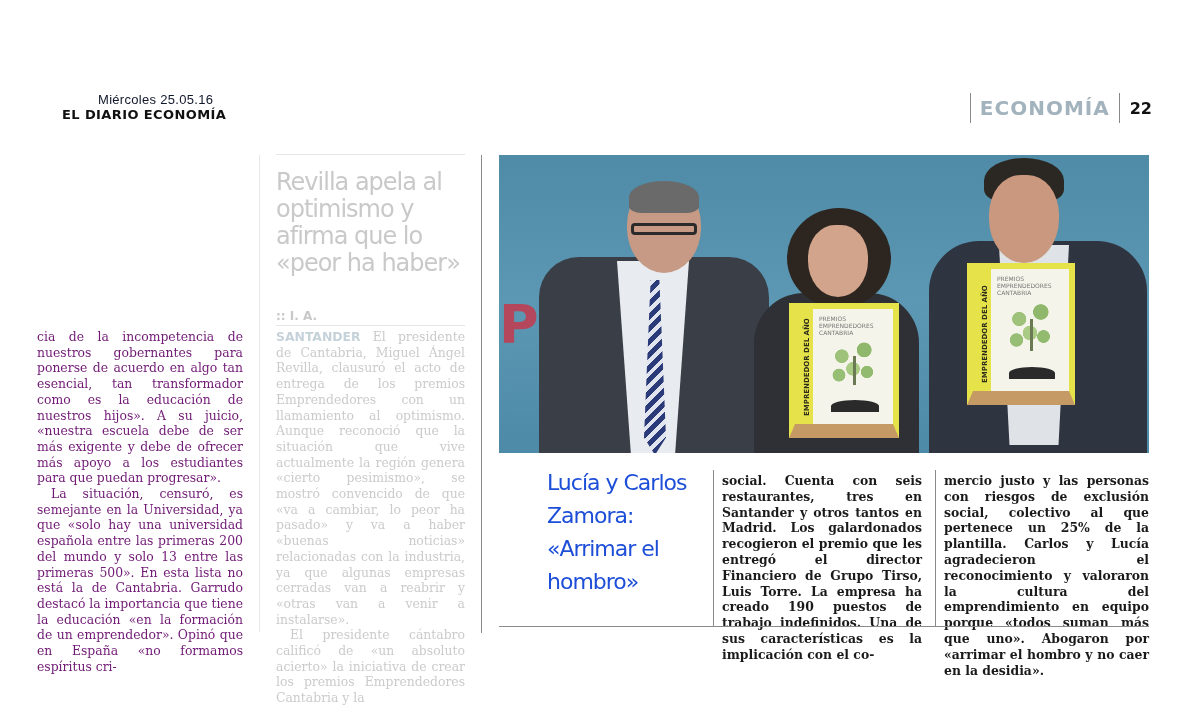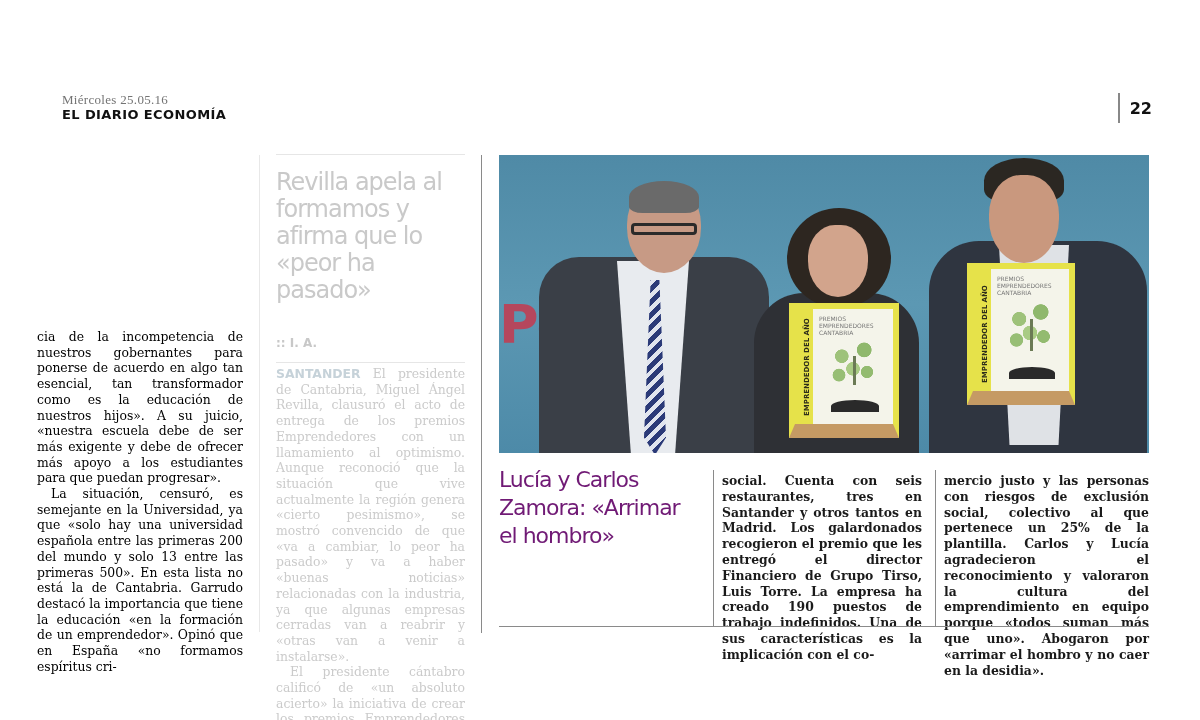--- a/index.html
+++ b/index.html
@@ -1,37 +1,37 @@
 <!DOCTYPE html>
 <html><head>
   <meta charset="utf-8">
   <style>
     * { margin: 0; padding: 0; box-sizing: border-box; }
     html, body { width: 1200px; height: 720px; background: #ffffff; overflow: hidden; }
     body { position: relative; font-family: "DejaVu Serif", serif; }
 
     .masthead-left { position: absolute; left: 62px; top: 92px; }
-    .date-line { font-family: Liberation Serif, serif; font-size: 13px; color: #737373; letter-spacing: 0.3px; line-height: 15px; }
+    .date-line { font-family: Liberation Sans, sans-serif; font-size: 13px; color: #0f172a; letter-spacing: 0.3px; line-height: 15px; margin-left: 36px; }
     .paper-name { font-family: "DejaVu Sans", sans-serif; font-size: 13px; font-weight: bold; color: #111; letter-spacing: 0.4px; line-height: 15px; }
 
     .masthead-right { position: absolute; right: 48px; top: 93px; display: flex; align-items: center; height: 30px; }
     .vbar { width: 1px; height: 30px; background: #888; }
     .section-name { font-family: "DejaVu Sans", sans-serif; font-weight: bold; font-size: 20px; color: #a3b3bd; letter-spacing: 1px; padding: 0 9px; }
     .page-num { font-family: "DejaVu Sans", sans-serif; font-weight: bold; font-size: 16px; color: #111; padding-left: 10px; }
 
-    .col1 { position: absolute; left: 37px; top: 329px; width: 206px; font-size: 12.4px; line-height: 15.7px; text-align: justify; color: #000000; }
+    .col1 { position: absolute; left: 37px; top: 329px; width: 206px; font-size: 12.4px; line-height: 15.7px; text-align: justify; color: #701a75; }
     .col1 p { text-indent: 0; }
     .col1 p + p { text-indent: 14px; }
 
     .col-divider-1 { position: absolute; left: 259px; top: 155px; width: 1px; height: 477px; background: #e8e8e8; }
 
     .col2 { position: absolute; left: 276px; top: 154px; width: 189px; }
     .col2-topline { height: 1px; background: #e6e6e6; width: 189px; }
     .col2 h2 { font-family: "DejaVu Sans", sans-serif; font-weight: normal; font-size: 24px; line-height: 27px; color: #c9c9c9; letter-spacing: -1px; margin-top: 14px; }
-    .byline { font-family: "DejaVu Sans", sans-serif; font-weight: bold; font-size: 12px; color: #c8c8c8; margin-top: 32px; padding-bottom: 12px; border-bottom: 1px solid #e6e6e6; }
+    .byline { font-family: "DejaVu Sans", sans-serif; font-weight: bold; font-size: 12px; color: #c8c8c8; margin-top: 32px; padding-bottom: 2px; border-bottom: 1px solid #e6e6e6; }
     .col2-body { font-size: 12.4px; line-height: 15.7px; text-align: justify; color: #cbcbcb; margin-top: 3px; }
     .col2-body .lead { font-family: "DejaVu Sans", sans-serif; font-weight: bold; color: #c6d2d9; }
     .col2-body p + p { text-indent: 14px; }
 
     .col-divider-2 { position: absolute; left: 481px; top: 155px; width: 1px; height: 478px; background: #8a8a8a; }
 
     .photo { position: absolute; left: 499px; top: 155px; width: 650px; height: 298px; background: linear-gradient(180deg, #4f8aa6 0%, #5c98b3 50%, #4d8aa8 100%); overflow: hidden; }
     .photo-logo { position: absolute; left: 0; top: 138px; font-family: "DejaVu Sans", sans-serif; font-weight: bold; font-size: 54px; color: #b5475d; letter-spacing: -2px; }
 
     .person { position: absolute; }
@@ -55,21 +55,21 @@
     .award-band { position: absolute; left: 0; top: 0; bottom: 0; width: 18px; background: #e6e24a; }
     .award-band span { position: absolute; left: 2px; bottom: 8px; transform-origin: left bottom; transform: rotate(-90deg) translate(0, 14px); white-space: nowrap; font-family: "DejaVu Sans", sans-serif; font-size: 7px; font-weight: bold; color: #2d2d1a; }
     .award-title { position: absolute; left: 24px; top: 6px; right: 6px; font-family: "DejaVu Sans", sans-serif; font-size: 6px; line-height: 7px; color: #777; }
     .award-tree { position: absolute; left: 30px; top: 22px; right: 12px; bottom: 30px; border-radius: 50% 50% 10% 10%; background: radial-gradient(circle at 30% 40%, #9ec27a 0 12%, transparent 13%), radial-gradient(circle at 70% 30%, #8fb86c 0 12%, transparent 13%), radial-gradient(circle at 50% 60%, #a9cb84 0 14%, transparent 15%), radial-gradient(circle at 25% 70%, #97be75 0 10%, transparent 11%), radial-gradient(circle at 75% 65%, #93bb70 0 10%, transparent 11%); }
     .award-trunk { position: absolute; left: 50%; top: 40%; width: 3px; height: 45%; background: #6b7a55; }
     .award-logo { position: absolute; left: 36px; right: 14px; bottom: 12px; height: 12px; background: #2a2a2a; border-radius: 50% 50% 0 0; }
     .award1 { left: 290px; top: 148px; width: 110px; height: 135px; }
     .award2 { left: 468px; top: 108px; width: 108px; height: 142px; }
 
     .story { position: absolute; top: 466px; }
-    .story h1 { font-family: "DejaVu Sans", sans-serif; font-weight: normal; font-size: 22px; line-height: 28px; color: #701a75; letter-spacing: -1px; }
+    .story h1 { font-family: "DejaVu Sans", sans-serif; font-weight: normal; font-size: 22px; line-height: 33px; color: #1d4ed8; letter-spacing: -1px; margin-left: 48px; }
     .story-col { font-size: 12.4px; line-height: 15.8px; color: #1a1a1a; font-weight: bold; text-align: justify; }
     .s1 { left: 499px; width: 196px; }
     .s1 .story-col { margin-top: 20px; }
     .s2 { left: 722px; width: 200px; top: 473px; }
     .s3 { left: 944px; width: 205px; top: 473px; }
 
     .story-divider { position: absolute; top: 470px; width: 1px; height: 156px; background: #8a8a8a; }
     .sd1 { left: 713px; }
     .sd2 { left: 935px; }
     .story-bottom { position: absolute; left: 499px; top: 626px; width: 650px; height: 1px; background: #8a8a8a; }
@@ -77,34 +77,35 @@
 </head>
 <body>
 
 <div class="masthead-left">
   <div class="date-line">Miércoles 25.05.16</div>
   <div class="paper-name">EL DIARIO ECONOMÍA</div>
 </div>
 
 <div class="masthead-right">
   <div class="vbar"></div>
+  <div class="section-name">ECONOMÍA</div>
   <div class="vbar"></div>
   <div class="page-num">22</div>
 </div>
 
 <div class="col1">
   <p>cia de la incompetencia de nuestros gobernantes para ponerse de acuerdo en algo tan esencial, tan transformador como es la educación de nuestros hijos». A su juicio, «nuestra escuela debe de ser más exigente y debe de ofrecer más apoyo a los estudiantes para que puedan progresar».</p>
   <p>La situación, censuró, es semejante en la Universidad, ya que «solo hay una universidad española entre las primeras 200 del mundo y solo 13 entre las primeras 500». En esta lista no está la de Cantabria. Garrudo destacó la importancia que tiene la educación «en la formación de un emprendedor». Opinó que en España «no formamos espíritus cri-</p>
 </div>
 
 <div class="col-divider-1"></div>
 
 <div class="col2">
   <div class="col2-topline"></div>
-  <h2>Revilla apela al formamos y afirma que lo «peor ha pasado»</h2>
+  <h2>Revilla apela al optimismo y afirma que lo «peor ha haber»</h2>
   <div class="byline">:: I. A.</div>
   <div class="col2-body">
     <p><span class="lead">SANTANDER</span> <span>El presidente de Cantabria, Miguel Ángel Revilla, clausuró el acto de entrega de los premios Emprendedores con un llamamiento al optimismo. Aunque reconoció que la situación que vive actualmente la región genera «cierto pesimismo», se mostró convencido de que «va a cambiar, lo peor ha pasado» y va a haber «buenas noticias» relacionadas con la industria, ya que algunas empresas cerradas van a reabrir y «otras van a venir a instalarse».</span></p>
     <p>El presidente cántabro calificó de «un absoluto acierto» la iniciativa de crear los premios Emprendedores Cantabria y la</p>
   </div>
 </div>
 
 <div class="col-divider-2"></div>
 
 <div class="photo">

